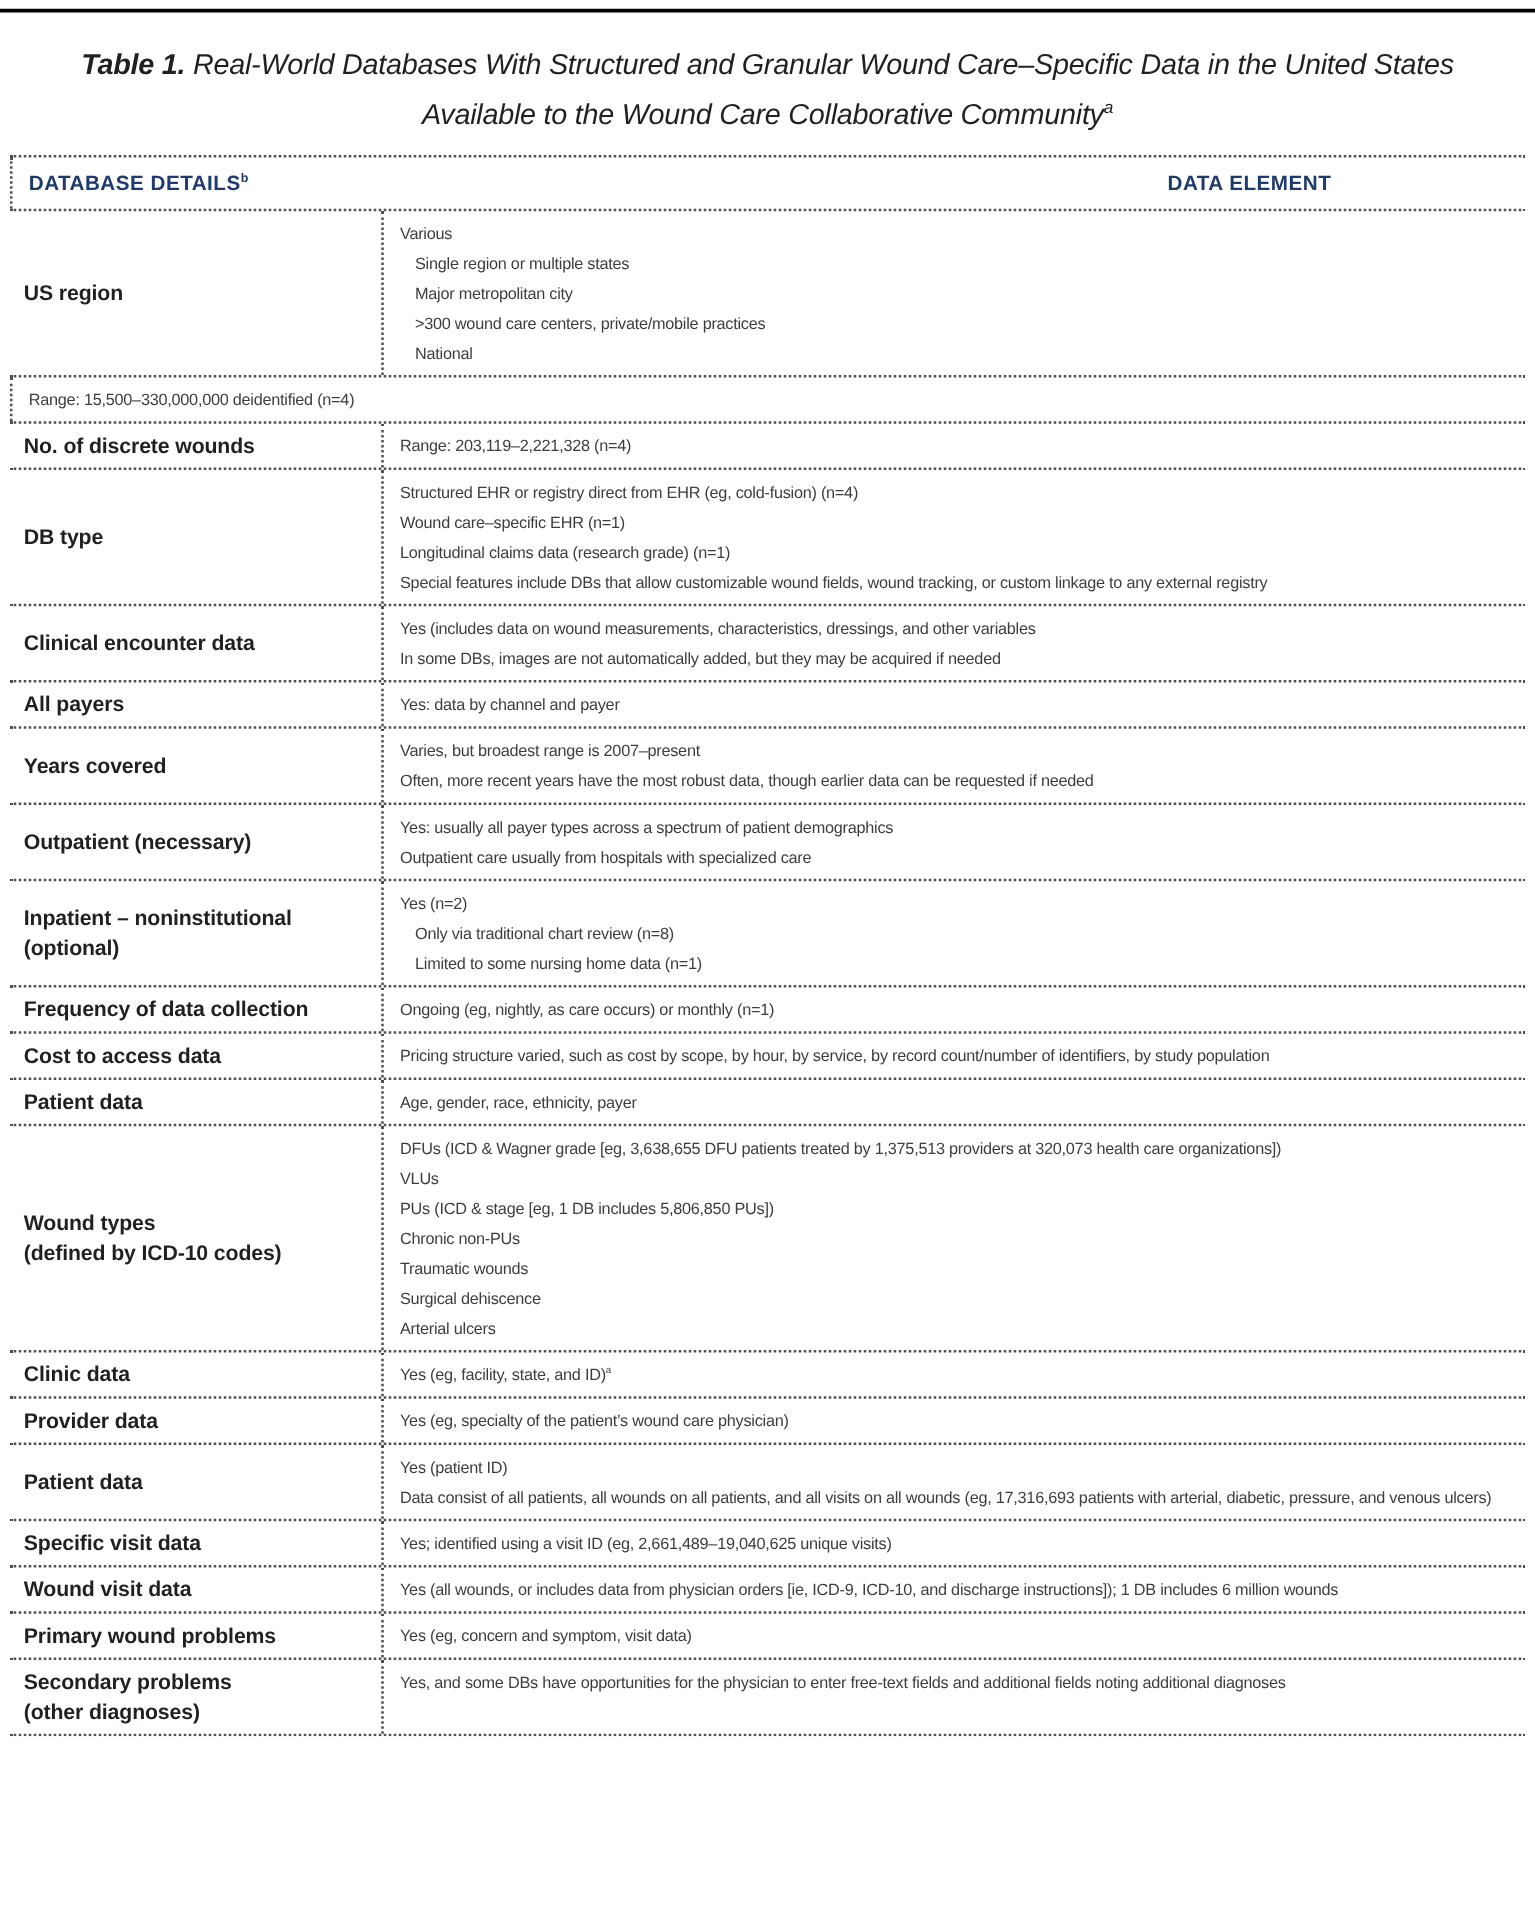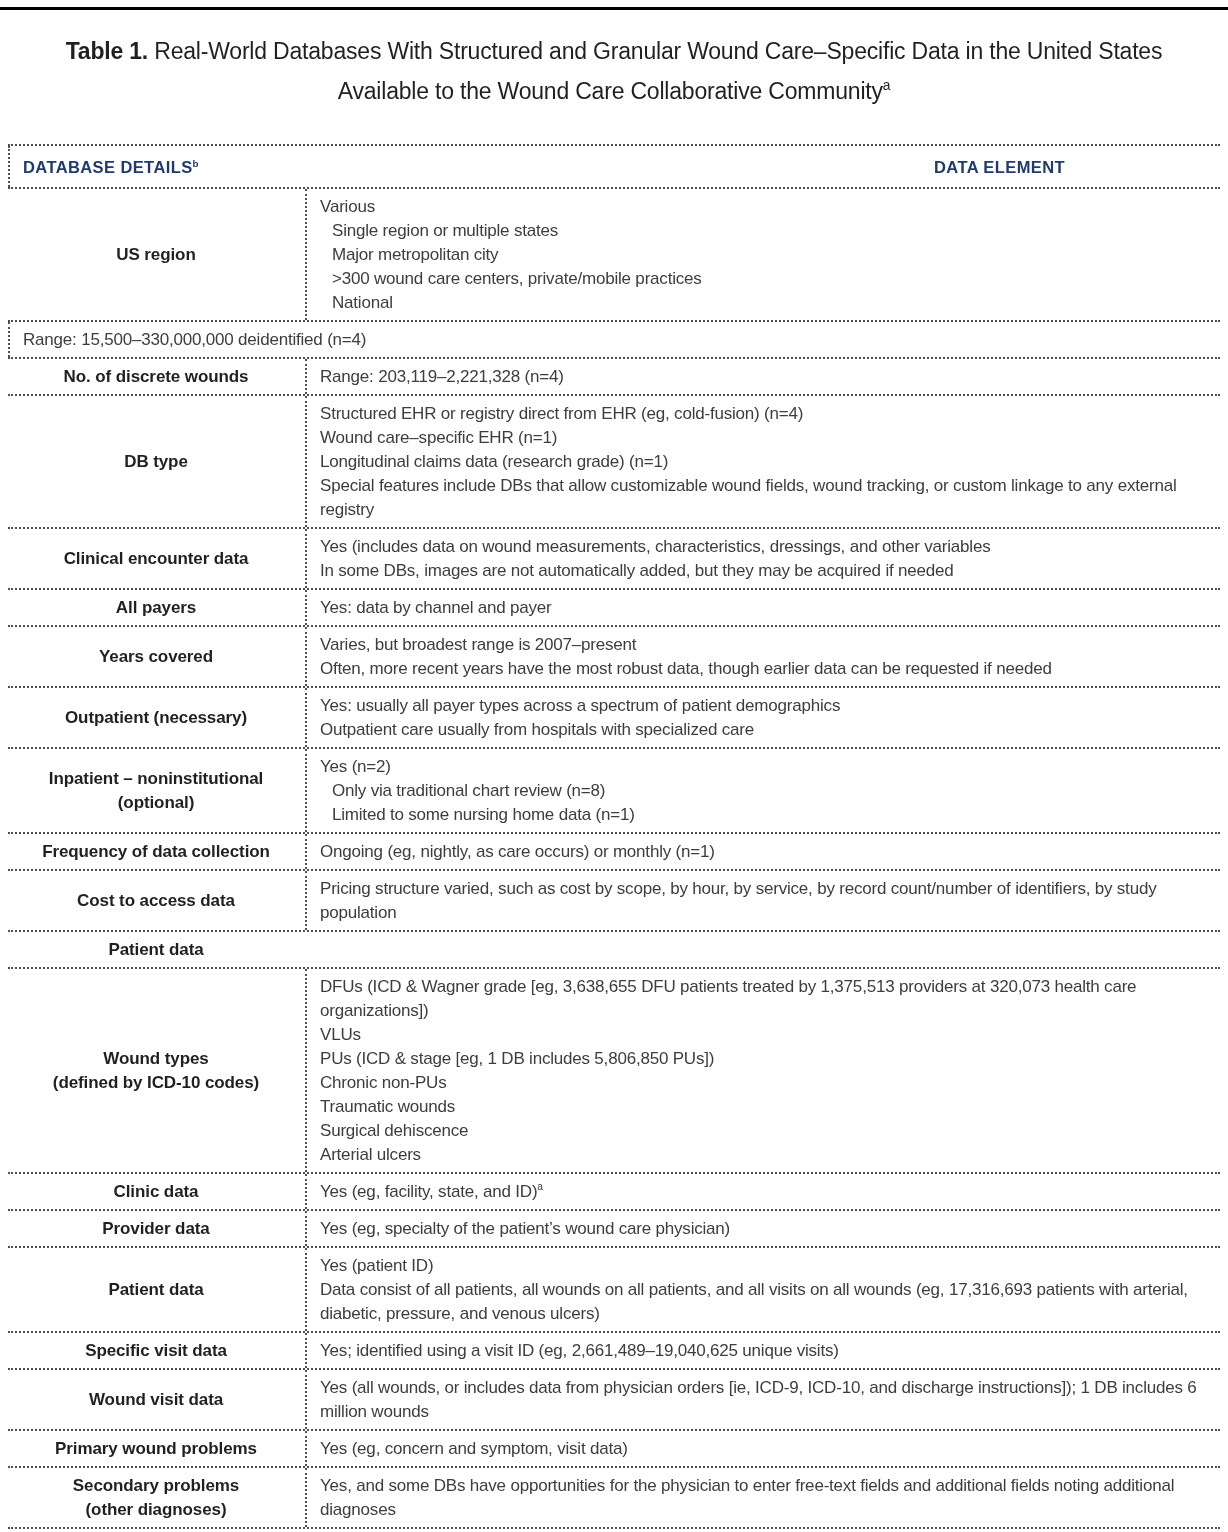--- a/index.html
+++ b/index.html
@@ -17,27 +17,28 @@
     background:var(--background);
     font-family:"Liberation Sans", sans-serif;
     color:var(--body-text);
   }
   .top-rule{
     margin-top:7px;
     height:3px;
     background:var(--top-rule);
   }
   .title{
-    margin:21px 14px 33px;
+    margin:21px 14px 13px;
     text-align:center;
     font-size:23px;
     line-height:40px;
     font-weight:400;
     color:var(--label-text);
     letter-spacing:-0.2px;
+    font-style:italic;
   }
   .title .bold{font-weight:700;}
   sup{
     font-size:60%;
     vertical-align:super;
     line-height:0;
   }
   .doc-table{
     margin:0 8px;
   }
@@ -72,31 +73,30 @@
     border-bottom:2px dotted var(--dotted-border);
   }
   .td{
     padding-top:5.5px;
     padding-bottom:5.5px;
   }
   .td.col1{
     display:flex;
     flex-direction:column;
     justify-content:center;
-    align-items:center;
   }
   .label-line{
     font-size:17px;
     line-height:24px;
     font-weight:700;
     color:var(--label-text);
     letter-spacing:-0.1px;
   }
   .detail-line{
-    font-size:17px;
+    font-size:13px;
     line-height:24px;
     color:var(--body-text);
     letter-spacing:-0.2px;
   }
   .detail-line.indent{
     padding-left:12px;
   }
 </style>
 </head>
 <body>
@@ -215,20 +215,23 @@
             <div class="label-line">Cost to access data</div>
           </div>
           <div class="td col2">
             <div class="detail-line">Pricing structure varied, such as cost by scope, by hour, by service, by record count/number of identifiers, by study population</div>
           </div>
         </div>
         <div class="tr">
           <div class="td col1">
             <div class="label-line">Patient data</div>
           </div>
+          <div class="td col2">
+            <div class="detail-line">Age, gender, race, ethnicity, payer</div>
+          </div>
         </div>
         <div class="tr">
           <div class="td col1">
             <div class="label-line">Wound types</div>
             <div class="label-line">(defined by ICD-10 codes)</div>
           </div>
           <div class="td col2">
             <div class="detail-line">DFUs (ICD &amp; Wagner grade [eg, 3,638,655 DFU patients treated by 1,375,513 providers at 320,073 health care organizations])</div>
             <div class="detail-line">VLUs</div>
             <div class="detail-line">PUs (ICD &amp; stage [eg, 1 DB includes 5,806,850 PUs])</div>

